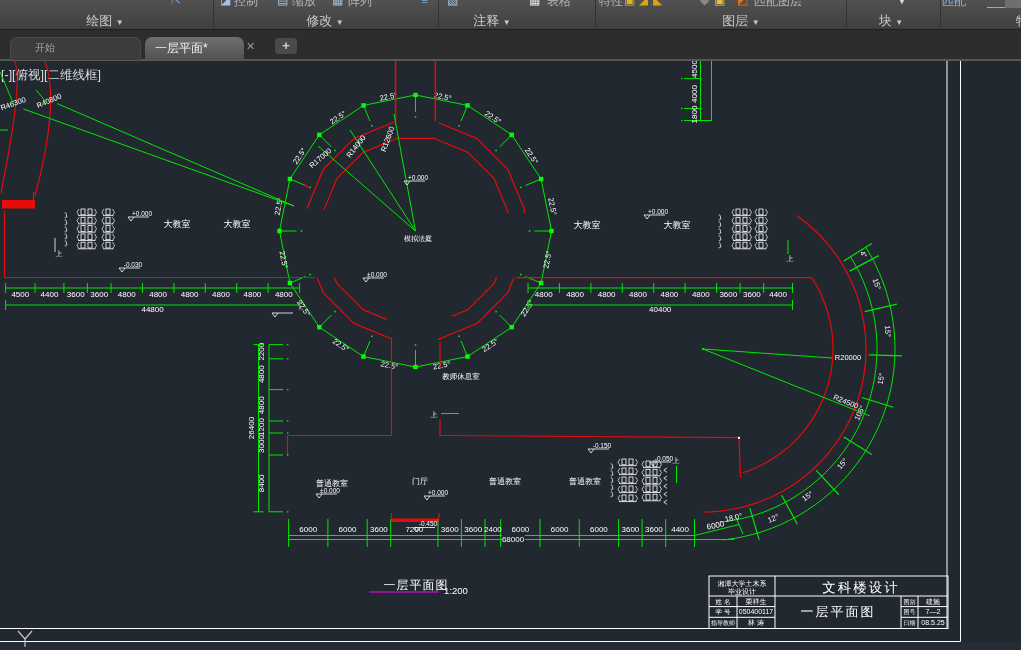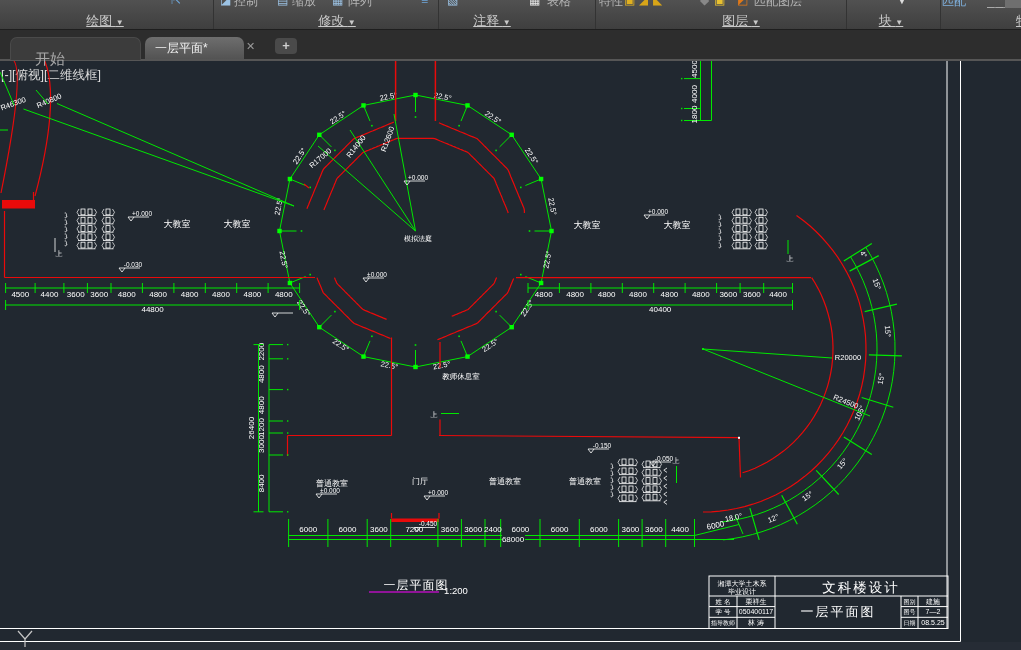--- a/index.html
+++ b/index.html
@@ -1,16 +1,16 @@
 <!DOCTYPE html>
 <html><head><meta charset="utf-8">
 <style>
 html,body{margin:0;padding:0;background:#212830;font-family:"Liberation Sans",sans-serif;}
 #app{position:relative;width:1021px;height:650px;overflow:hidden;background:#212830;}
-.plabel{position:absolute;top:12px;height:17px;text-align:center;font-size:13px;color:#c9c9c9;text-decoration:underline;}
+.plabel{position:absolute;top:12px;height:17px;text-align:center;font-size:13px;color:#c9c9c9;}
 .car{font-size:8px;color:#c9c9c9;}
 .istrip{position:absolute;top:-7px;height:17px;font-size:12px;overflow:hidden;color:#b8b8b8;}
 svg text{font-family:"Liberation Sans",sans-serif;}
 </style></head>
 <body>
 <div id="app">
 <svg width="1021" height="650" style="position:absolute;left:0;top:0">
 <rect x="0" y="59" width="1021" height="591" fill="#212830"></rect>
 <rect x="0" y="642" width="1021" height="8" fill="#262c35"></rect>
 <line x1="947.0" y1="59.0" x2="947.0" y2="628.5" stroke="#ffffff" stroke-width="1"></line>
@@ -519,21 +519,21 @@
 <div style="position:absolute;left:0;top:0;width:1021px;height:30px;background:linear-gradient(#515151,#3e3e3e);overflow:hidden">
   <div style="position:absolute;left:0;top:29px;width:1021px;height:1px;background:#1e1e1e"></div>
 
   <div style="position:absolute;left:213px;top:0;width:1px;height:29px;background:#333"></div>
   <div style="position:absolute;left:438px;top:0;width:1px;height:29px;background:#333"></div>
   <div style="position:absolute;left:595px;top:0;width:1px;height:29px;background:#333"></div>
   <div style="position:absolute;left:846px;top:0;width:1px;height:29px;background:#333"></div>
   <div style="position:absolute;left:940px;top:0;width:1px;height:29px;background:#333"></div>
 
   <div class="plabel" style="left:60px;width:90px">绘图 <span class="car">▼</span></div>
-  <div class="plabel" style="left:292px;width:90px">修改 <span class="car">▼</span></div>
+  <div class="plabel" style="left:280px;width:90px">修改 <span class="car">▼</span></div>
   <div class="plabel" style="left:447px;width:90px">注释 <span class="car">▼</span></div>
   <div class="plabel" style="left:696px;width:90px">图层 <span class="car">▼</span></div>
   <div class="plabel" style="left:846px;width:90px">块 <span class="car">▼</span></div>
   <div class="plabel" style="left:1016px;width:40px;text-align:left">特</div>
 
   <div class="istrip" style="left:171px;color:#6fa8dc">⇱</div>
   <div class="istrip" style="left:220px;color:#9cc3e5">◪</div>
   <div class="istrip" style="left:234px;color:#b5b5b5">控制</div>
   <div class="istrip" style="left:277px;color:#9cc3e5">▤</div>
   <div class="istrip" style="left:292px;color:#b5b5b5">缩放</div>
@@ -557,21 +557,21 @@
   <div style="position:absolute;left:987px;top:7px;width:24px;height:2px;border-top:1px solid #999;border-bottom:0"></div>
   <div style="position:absolute;left:987px;top:7px;width:7px;height:1px;background:#aaa"></div>
   <div style="position:absolute;left:996px;top:7px;width:7px;height:1px;background:#aaa"></div>
   <div style="position:absolute;left:1005px;top:7px;width:6px;height:1px;background:#aaa"></div>
   <div style="position:absolute;left:1005px;top:0px;width:16px;height:8px;background:#6f6f6f"></div>
 </div>
 <div style="position:absolute;left:0;top:30px;width:1021px;height:29px;background:#2d2d2d"></div>
 <div style="position:absolute;left:0;top:59px;width:1021px;height:2px;background:#565656"></div>
 <div style="position:absolute;left:0;top:30px;width:1021px;height:29px;background:transparent">
   <div style="position:absolute;left:10px;top:7px;width:129px;height:22px;background:#3c3c3c;border:1px solid #4a4a4a;border-bottom:none;border-radius:7px 7px 0 0">
-    <span style="position:absolute;left:24px;top:12px;font-size:15px;color:#a8a8a8">开始</span>
+    <span style="position:absolute;left:24px;top:3px;font-size:10px;color:#a8a8a8">开始</span>
   </div>
   <div style="position:absolute;left:145px;top:7px;width:99px;height:22px;background:linear-gradient(#6e6e6e,#535353);border-radius:7px 7px 0 0">
     <span style="position:absolute;left:10px;top:3px;font-size:12px;color:#f2f2f2">一层平面*</span>
     <span style="position:absolute;left:101px;top:3px;font-size:11px;color:#9a9a9a">✕</span>
   </div>
   <div style="position:absolute;left:275px;top:8px;width:22px;height:16px;background:#4a4a4a;border-radius:4px;text-align:center;line-height:15px;color:#cfcfcf;font-size:13px;font-weight:bold">+</div>
 </div>
 
 </div>
 </body></html>

